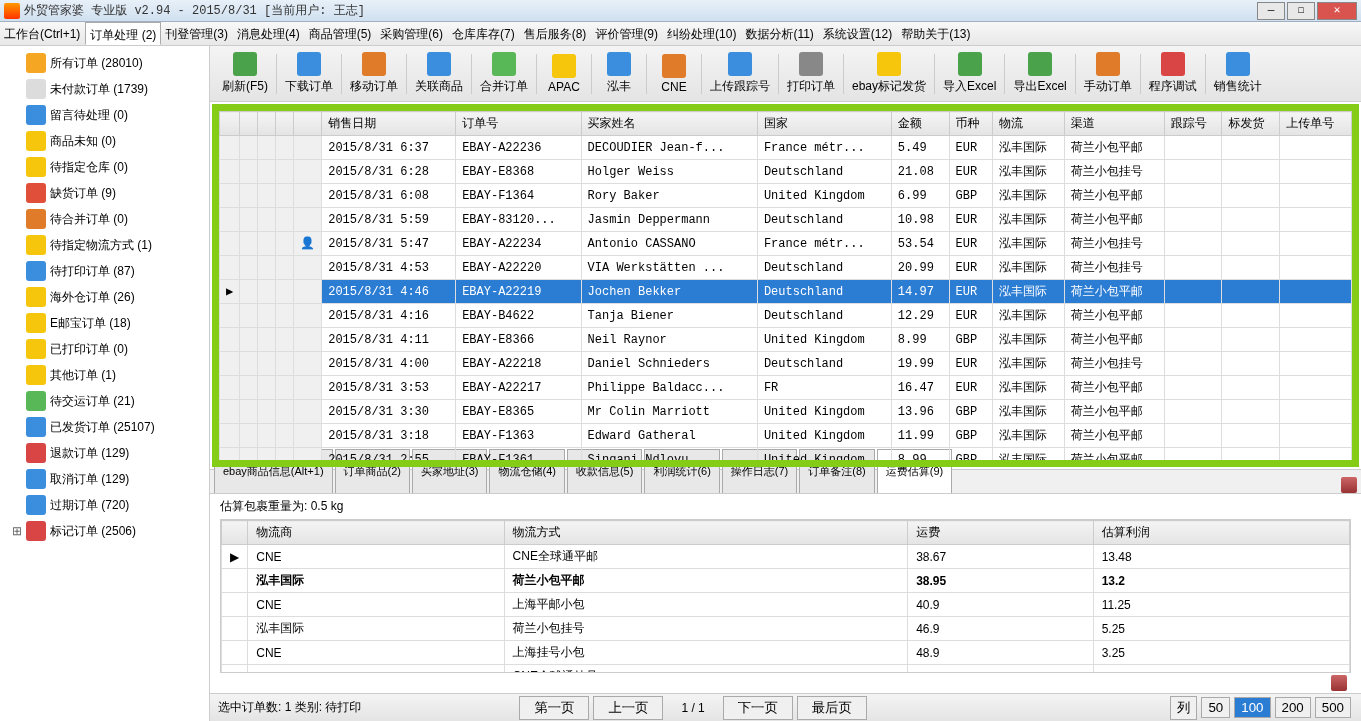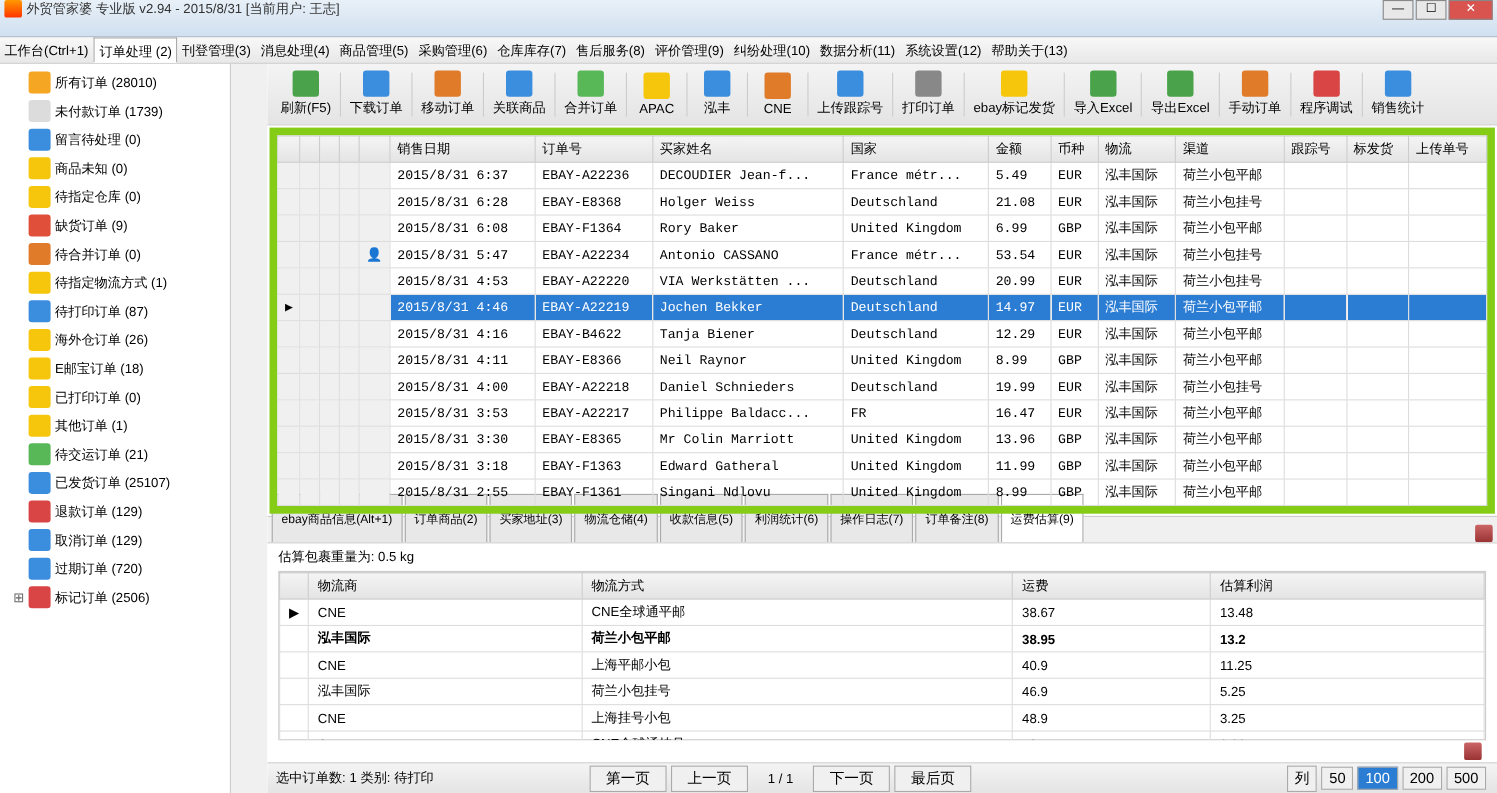--- a/index.html
+++ b/index.html
@@ -1,26 +1,26 @@
 <!DOCTYPE html>
 <html><head>
 <meta charset="utf-8">
 <style>
 * { box-sizing: border-box; margin: 0; padding: 0; }
 body { font-family: "Microsoft YaHei", SimSun, Arial, sans-serif; font-size: 12px; background: #f0f0f0; width: 1361px; height: 721px; overflow: hidden; display: flex; flex-direction: column; }
-.titlebar { height: 34px; background: linear-gradient(#e8f0f8, #d0e0f0); display: flex; padding: 0 4px; border-bottom: 1px solid #a0b0c0; }
+.titlebar { height: 22px; background: linear-gradient(#e8f0f8, #d0e0f0); display: flex; align-items: center; padding: 0 4px; border-bottom: 1px solid #a0b0c0; font-family: Liberation Mono, monospace; }
 .titlebar .icon { width: 16px; height: 16px; margin-right: 4px; background: linear-gradient(#f90, #f30); border-radius: 2px; }
 .titlebar .title { flex: 1; color: #333; }
 .winbtns { display: flex; }
 .winbtn { width: 28px; height: 18px; border: 1px solid #888; background: #e8e8e8; margin-left: 2px; text-align: center; line-height: 14px; font-size: 11px; cursor: pointer; }
 .winbtn.close { background: #d9534f; color: #fff; width: 40px; }
 .menubar { height: 24px; background: linear-gradient(#f8f8f8, #e8e8e8); border-bottom: 1px solid #ccc; display: flex; }
 .menuitem { padding: 4px 4px; cursor: pointer; border-right: 1px solid transparent; }
 .menuitem.active { background: #fff; border: 1px solid #aaa; border-bottom: 1px solid #fff; }
-.main { flex: 1; display: flex; overflow: hidden; gap: 33px; }
+.main { flex: 1; display: flex; overflow: hidden; }
 .sidebar { width: 210px; background: #fff; border-right: 1px solid #ccc; overflow-y: auto; padding-top: 4px; }
 .side-item { display: flex; align-items: center; padding: 3px 4px 3px 26px; cursor: pointer; }
 .side-icon { width: 20px; height: 20px; margin-right: 4px; border-radius: 3px; flex-shrink: 0; }
 .side-item .exp { position: absolute; left: 12px; color: #666; }
 .side-item { position: relative; }
 .content { flex: 1; display: flex; flex-direction: column; background: #fff; overflow: hidden; }
 .toolbar { height: 56px; background: linear-gradient(#f4f4f4, #e4e4e4); border-bottom: 1px solid #ccc; display: flex; align-items: center; padding: 2px 6px; overflow: hidden; }
 .tbtn { display: flex; flex-direction: column; align-items: center; padding: 2px 6px; cursor: pointer; min-width: 50px; }
 .tbtn .ticon { width: 24px; height: 24px; border-radius: 3px; margin-bottom: 2px; }
 .tbtn .tlabel { font-size: 12px; white-space: nowrap; }
@@ -307,20 +307,38 @@
               <td class="rowhead"></td>
               <td class="rowhead"></td>
               <td class="rowhead"></td>
               <td class="rowhead"></td>
               <td>2015/8/31 6:08</td>
               <td>EBAY-F1364</td>
               <td>Rory Baker</td>
               <td>United Kingdom</td>
               <td>6.99</td>
               <td>GBP</td>
+              <td>泓丰国际</td>
+              <td>荷兰小包平邮</td>
+              <td></td>
+              <td></td>
+              <td></td>
+            </tr>
+            <tr>
+              <td class="rowhead"></td>
+              <td class="rowhead"></td>
+              <td class="rowhead"></td>
+              <td class="rowhead"></td>
+              <td class="rowhead"></td>
+              <td>2015/8/31 5:59</td>
+              <td>EBAY-83120...</td>
+              <td>Jasmin Deppermann</td>
+              <td>Deutschland</td>
+              <td>10.98</td>
+              <td>EUR</td>
               <td>泓丰国际</td>
               <td>荷兰小包平邮</td>
               <td></td>
               <td></td>
               <td></td>
             </tr>
             <tr>
               <td class="rowhead"></td>
               <td class="rowhead"></td>
               <td class="rowhead"></td>

